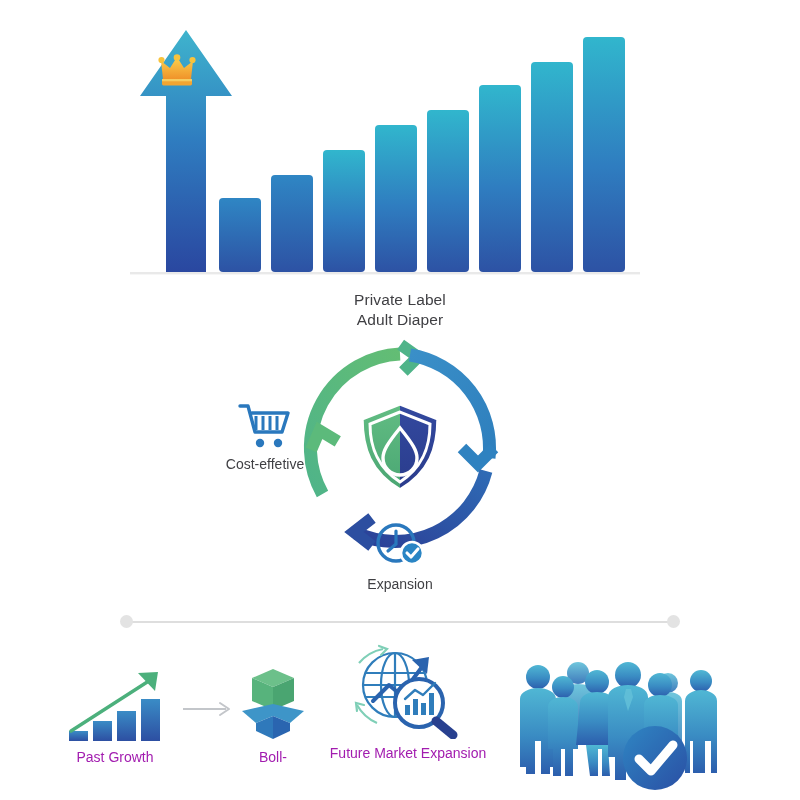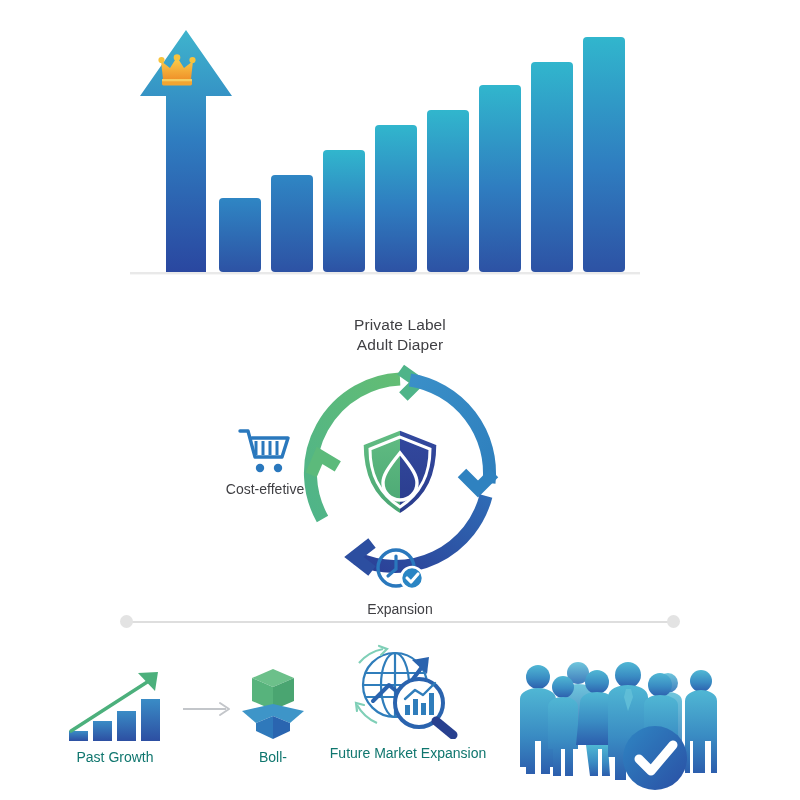--- a/index.html
+++ b/index.html
@@ -29,21 +29,21 @@
     top: 0;
     width: 800px;
     height: 290px;
   }
   .hero-chart svg { display: block; }
 
   
   .cycle-section {
     position: absolute;
     left: 0;
-    top: 305px;
+    top: 280px;
     width: 800px;
     height: 320px;
   }
   .cycle-title {
     position: absolute;
     left: 0;
     top: 10px;
     width: 800px;
     text-align: center;
     font-size: 15.5px;
@@ -123,21 +123,21 @@
     text-align: center;
   }
   .b-item .art {
     height: 92px;
     display: flex;
     align-items: flex-end;
     justify-content: center;
   }
   .b-item .cap {
     font-size: 14px;
-    color: #0f766e;
+    color: #a21caf;
     margin-top: 6px;
     white-space: nowrap;
   }
   .b-growth   { left: 45px;  top: 6px;  width: 140px; }
   .b-arrow    { left: 178px; top: 52px; width: 60px; }
   .b-box      { left: 208px; top: 6px;  width: 130px; }
   .b-future   { left: 318px; top: 2px;  width: 180px; }
   .b-people   { left: 497px; top: 4px;  width: 245px; }
 </style>
 </head>

